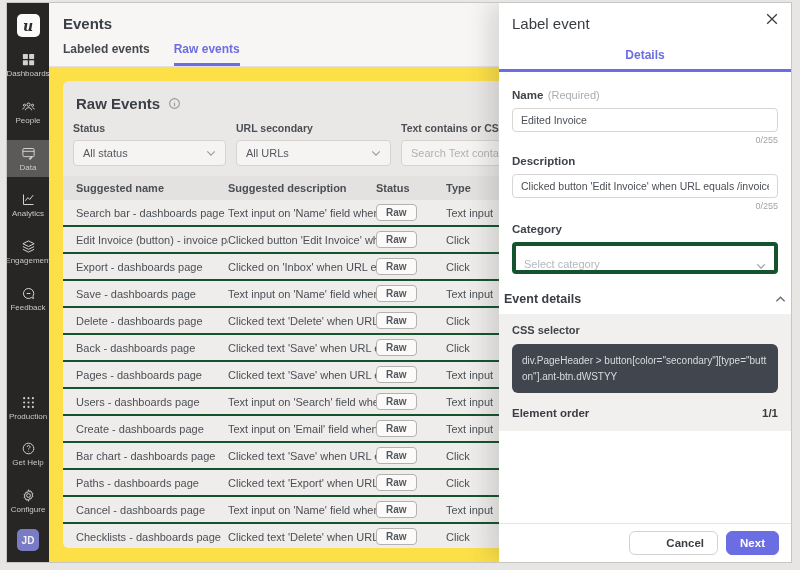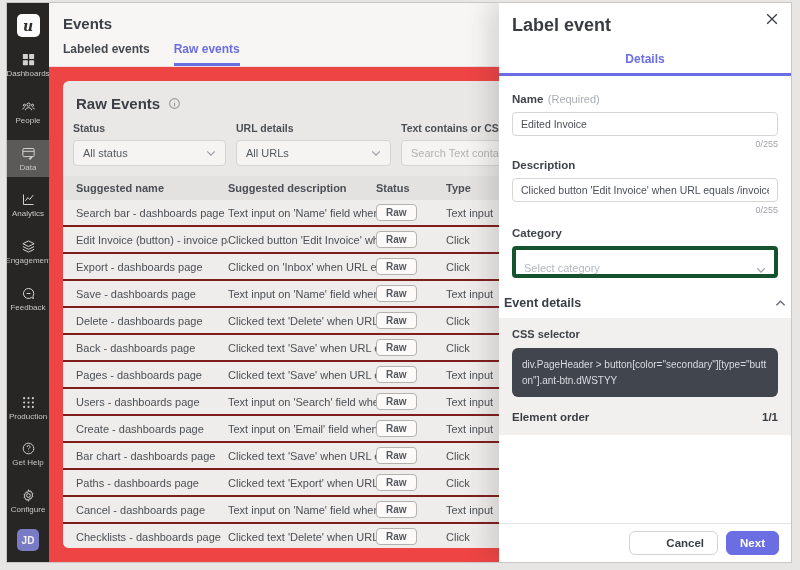--- a/index.html
+++ b/index.html
@@ -13,21 +13,21 @@
   .s-item{width:100%;display:flex;flex-direction:column;align-items:center;gap:3px;padding:6px 0 5px;margin-top:9px;cursor:pointer;color:#d2d1cf;}
   .s-item:first-of-type{margin-top:14px;}
   .s-item.active{background:#5b5a58;}
   .s-label{font-size:8px;color:#c9c8c6;text-align:center;line-height:1.1;}
   .s-icon{width:15px;height:15px;display:flex;align-items:center;justify-content:center;}
   .s-icon svg{width:15px;height:15px;}
   .s-spacer{flex:1;}
   .avatar{width:22px;height:22px;border-radius:5px;background:#797bc4;color:#f1f1f6;font-size:10px;font-weight:bold;display:flex;align-items:center;justify-content:center;margin:9px 0 11px;cursor:pointer;}
 
   
-  .main{flex:1;display:flex;flex-direction:column;min-width:0;background:#ef4444;}
+  .main{flex:1;display:flex;flex-direction:column;min-width:0;background:#fde047;}
   .main-header{background:#f7f6f4;border-bottom:1px solid #e3e1df;padding:12px 0 0 14px;}
   .page-title{font-size:15px;font-weight:bold;color:#3c4046;}
   .tabs{display:flex;gap:24px;margin-top:10px;}
   .tab{font-size:12px;font-weight:bold;color:#45494f;padding-bottom:7px;border-bottom:3px solid transparent;cursor:pointer;}
   .tab.active{color:#6b6ee2;border-bottom-color:#6b6ee2;}
   .content{flex:1;padding:14px 0 0 14px;position:relative;}
   .card{background:#eae8e6;border-radius:6px;width:726px;height:467px;overflow:hidden;}
   .card-head{display:flex;align-items:center;gap:8px;padding:14px 0 0 13px;}
   .card-title{font-size:15px;font-weight:bold;color:#3c4046;}
   .info-icon{width:13px;height:13px;color:#9a9896;display:flex;}
@@ -35,29 +35,29 @@
   .filters{display:flex;gap:10px;padding:10px 0 0 10px;}
   .f1{width:153px;}.f2{width:155px;}.f3{width:270px;}
   .f-label{font-size:10.5px;font-weight:bold;color:#4b4f55;margin-bottom:6px;}
   .select{box-sizing:border-box;width:100%;height:26px;border:1px solid #d6d4d2;border-radius:4px;background:#f5f4f2;display:flex;align-items:center;justify-content:space-between;padding:0 9px;font-size:11px;color:#55595f;cursor:pointer;}
   .chev{width:10px;height:7px;color:#9a9ea5;display:flex;}
   .chev svg{width:10px;height:7px;}
   .search-input{box-sizing:border-box;width:100%;height:26px;border:1px solid #d6d4d2;border-radius:4px;background:#f5f4f2;padding:0 9px;font-size:11px;color:#55595f;font-family:"Liberation Sans",sans-serif;outline:none;}
   .search-input::placeholder{color:#b3b1af;}
   .thead,.row{display:grid;grid-template-columns:152px 148px 70px 1fr;align-items:center;padding-left:13px;}
   .thead{height:24px;background:#e4e2e0;margin-top:10px;font-size:11px;font-weight:bold;color:#4b4f55;}
-  .row{height:25px;background:#efedeb;border-bottom:2px solid #7f1d1d;font-size:11px;color:#4b4f55;cursor:pointer;}
+  .row{height:25px;background:#efedeb;border-bottom:2px solid #14532d;font-size:11px;color:#4b4f55;cursor:pointer;}
   .cell{white-space:nowrap;overflow:hidden;padding-right:8px;}
   .badge{display:inline-block;border:1px solid #b4b2b0;background:#fbfaf9;border-radius:4px;padding:2px 9px;font-size:10px;font-weight:bold;color:#55595f;cursor:pointer;}
 
   
   .panel{position:absolute;right:0;top:0;bottom:0;width:292px;background:#ffffff;box-shadow:-10px 0 22px rgba(50,50,50,.16);display:flex;flex-direction:column;z-index:5;}
   .p-close{position:absolute;top:9px;right:11px;width:16px;height:16px;color:#3a3e44;background:none;border:none;padding:0;cursor:pointer;}
   .p-close svg{width:14px;height:14px;}
-  .p-title{font-size:18px;font-weight:bold;color:#383c42;padding:12px 13px 0;}
+  .p-title{font-size:15px;font-weight:normal;color:#383c42;padding:12px 13px 0;}
   .p-tabs{display:flex;margin-top:8px;border-bottom:1px solid #e6e4e2;}
   .p-tab{flex:1;text-align:center;font-size:12px;font-weight:bold;color:#3f434a;padding:8px 0 7px;border-bottom:3px solid transparent;margin-bottom:-1px;cursor:pointer;}
   .p-tab.active{color:#6b6ee2;border-bottom-color:#6b6ee2;}
   .p-body{flex:1;overflow:hidden;}
   .fgroup{padding:0 13px;margin-top:13px;}
   .f-lab{font-size:11.5px;font-weight:bold;color:#3f434a;}
   .f-req{font-size:11px;color:#a9adb3;font-weight:normal;}
   .p-input{box-sizing:border-box;width:100%;height:24px;border:1px solid #d8d6d4;border-radius:4px;padding:0 8px;font-size:10.5px;color:#4b4f55;margin-top:5px;background:#fff;font-family:"Liberation Sans",sans-serif;outline:none;}
   .counter{text-align:right;font-size:9px;color:#a0a4aa;margin-top:3px;}
   .p-select{height:24px;border:4px solid #14532d;border-radius:4px;margin-top:5px;display:flex;align-items:flex-end;justify-content:space-between;padding:0 8px;font-size:11px;color:#b3b7bd;cursor:pointer;}
@@ -216,21 +216,21 @@
             <div class="select">
               <span>All status</span>
               <span class="chev">
                   <svg viewBox="0 0 12 8" fill="none" stroke="currentColor" stroke-width="1.5">
                     <path d="M1.5 1.5L6 6l4.5-4.5"></path>
                   </svg>
                 </span>
             </div>
           </div>
           <div class="f2">
-            <div class="f-label">URL details</div>
+            <div class="f-label">URL secondary</div>
             <div class="select">
               <span>All URLs</span>
               <span class="chev">
                   <svg viewBox="0 0 12 8" fill="none" stroke="currentColor" stroke-width="1.5">
                     <path d="M1.5 1.5L6 6l4.5-4.5"></path>
                   </svg>
                 </span>
             </div>
           </div>
           <div class="f3">

